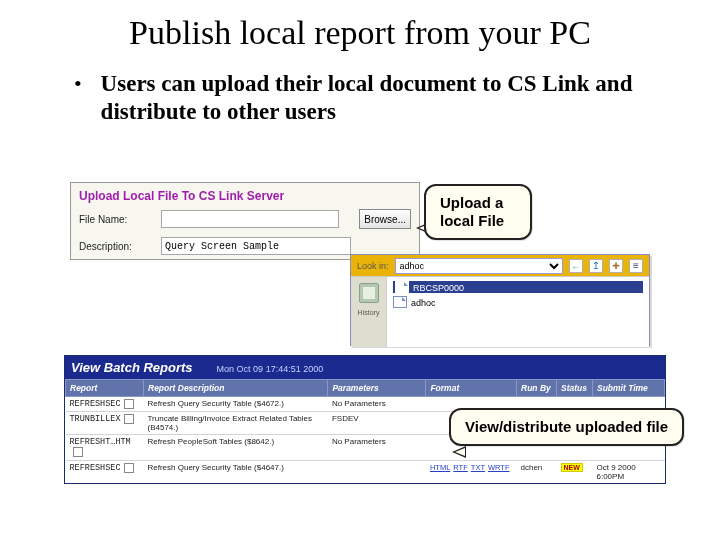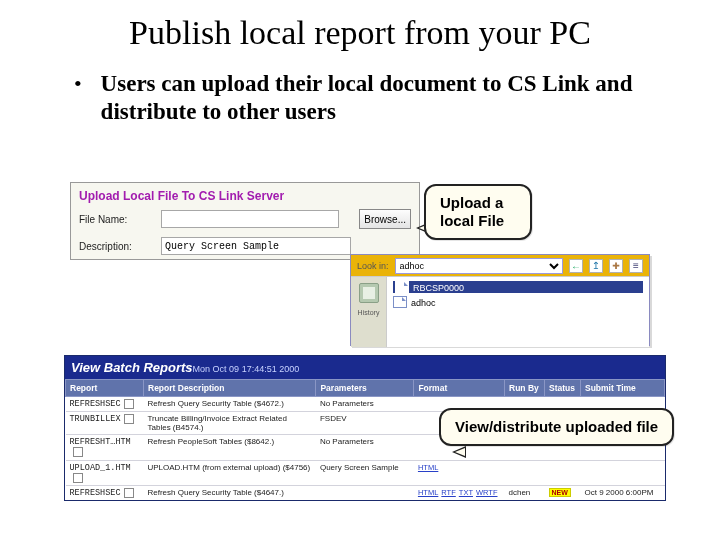--- a/index.html
+++ b/index.html
@@ -39,35 +39,35 @@
   .chooser-files { flex: 1; background: #fff; padding: 4px 6px; display: flex; flex-direction: column; gap: 3px; }
   .file-item { display: flex; align-items: flex-end; gap: 4px; font-size: 9px; }
   .file-item .fi { width: 14px; height: 12px; background: #fff; border: 1px solid #7b8fc7; position: relative; }
   .file-item .fi::after { content: ""; position: absolute; right: 0; top: 0; border-left: 4px solid #7b8fc7; border-top: 4px solid transparent; }
   .file-item.sel { background: #2a3f8f; color: #fff; padding: 0 2px; }
   .file-item.sel .fi { border-color: #fff; }
 
   
   .callout { position: absolute; background: #fffdf0; border: 2px solid #222; border-radius: 12px; padding: 8px 14px; font-family: Verdana, Arial, sans-serif; font-weight: 700; font-size: 15px; line-height: 18px; box-shadow: 1px 1px 0 rgba(0,0,0,.1); white-space: nowrap; }
   .co1 { left: 354px; top: 2px; width: 108px; white-space: normal; }
-  .co2 { left: 369px; top: 226px; }
+  .co2 { left: 379px; top: 226px; }
   
   .pointer { position: absolute; width: 0; height: 0; }
   .co1-p { left: 346px; top: 40px; border-top: 6px solid transparent; border-bottom: 6px solid transparent; border-right: 14px solid #222; }
   .co1-p::after { content: ""; position: absolute; left: 3px; top: -4px; border-top: 4px solid transparent; border-bottom: 4px solid transparent; border-right: 10px solid #fffdf0; }
   .co2-p { left: 382px; top: 264px; border-top: 6px solid transparent; border-bottom: 6px solid transparent; border-right: 14px solid #222; }
   .co2-p::after { content: ""; position: absolute; left: 3px; top: -4px; border-top: 4px solid transparent; border-bottom: 4px solid transparent; border-right: 10px solid #fffdf0; }
 
   
   .batch { position: absolute; left: -6px; top: 173px; width: 602px; border: 1px solid #1a2a6b; font-family: Verdana, Arial, sans-serif; font-size: 8.5px; }
-  .batch-title { background: #1a2a8e; color: #fff; padding: 4px 6px; display: flex; align-items: baseline; gap: 0; }
+  .batch-title { background: #1a2a8e; color: #fff; padding: 4px 6px; display: flex; align-items: baseline; gap: 24px; }
   .batch-title .t { font-size: 13px; font-weight: 700; font-style: italic; }
   .batch-title .ts { color: #c8d2ff; font-size: 9px; }
   table.bt { width: 100%; border-collapse: collapse; background: #fff; }
-  table.bt th { background: #6073ab; color: #fff; font-size: 8.5px; font-weight: 700; text-align: left; padding: 3px 4px; border: 1px solid #8a96c5; }
+  table.bt th { background: #6073ab; color: #fff; font-size: 8.5px; font-weight: 700; text-align: left; padding: 3px 4px; border: 1px solid #8a96c5; font-style: italic; }
   table.bt td { padding: 2px 4px; border-top: 1px solid #d3d3dc; font-size: 8px; color: #222; vertical-align: top; }
   table.bt td.code { font-family: "Courier New", monospace; font-size: 8.5px; }
   .chk { display:inline-block; width:10px; height:10px; border:1px solid #888; background:#fff; vertical-align: middle; margin-left:3px; }
   .tiny-link { color: #2840c8; text-decoration: underline; font-size: 7.5px; margin-right: 3px; cursor: pointer; }
   .new-badge { display:inline-block; background:#ff0; border:1px solid #cc0; color:#a00; font-size:7px; font-weight:700; padding:0 2px; margin-right:2px; }
 </style>
 </head>
 <body>
 
 <div class="slide">
@@ -131,21 +131,21 @@
       </div>
       <table class="bt">
         <thead>
           <tr>
             <th style="width:78px">Report</th>
             <th>Report Description</th>
             <th style="width:98px">Parameters</th>
             <th style="width:72px">Format</th>
             <th style="width:40px">Run By</th>
             <th style="width:36px">Status</th>
-            <th style="width:84px">Submit Time</th>
+            <th style="width:72px">Submit Time</th>
           </tr>
         </thead>
         <tbody id="batch-body">
             <tr>
               <td class="code">REFRESHSEC<span class="chk"></span></td>
               <td>Refresh Query Security Table ($4672.)</td>
               <td>No Parameters</td>
               <td></td>
               <td></td>
               <td></td>
@@ -163,29 +163,20 @@
             <tr>
               <td class="code">REFRESHT…HTM<span class="chk"></span></td>
               <td>Refresh PeopleSoft Tables ($8642.)</td>
               <td>No Parameters</td>
               <td></td>
               <td></td>
               <td></td>
               <td></td>
             </tr>
             <tr>
-              <td class="code">UPLOAD_1.HTM<span class="chk"></span></td>
-              <td>UPLOAD.HTM (from external upload) ($4756)</td>
-              <td>Query Screen Sample</td>
-              <td><span class="tiny-link">HTML</span></td>
-              <td></td>
-              <td></td>
-              <td></td>
-            </tr>
-            <tr>
               <td class="code">REFRESHSEC<span class="chk"></span></td>
               <td>Refresh Query Security Table ($4647.)</td>
               <td></td>
               <td><span class="tiny-link">HTML</span><span class="tiny-link">RTF</span><span class="tiny-link">TXT</span><span class="tiny-link">WRTF</span></td>
               <td>dchen</td>
               <td><span class="new-badge">NEW</span></td>
               <td>Oct 9 2000 6:00PM</td>
             </tr>
           </tbody>
       </table>

